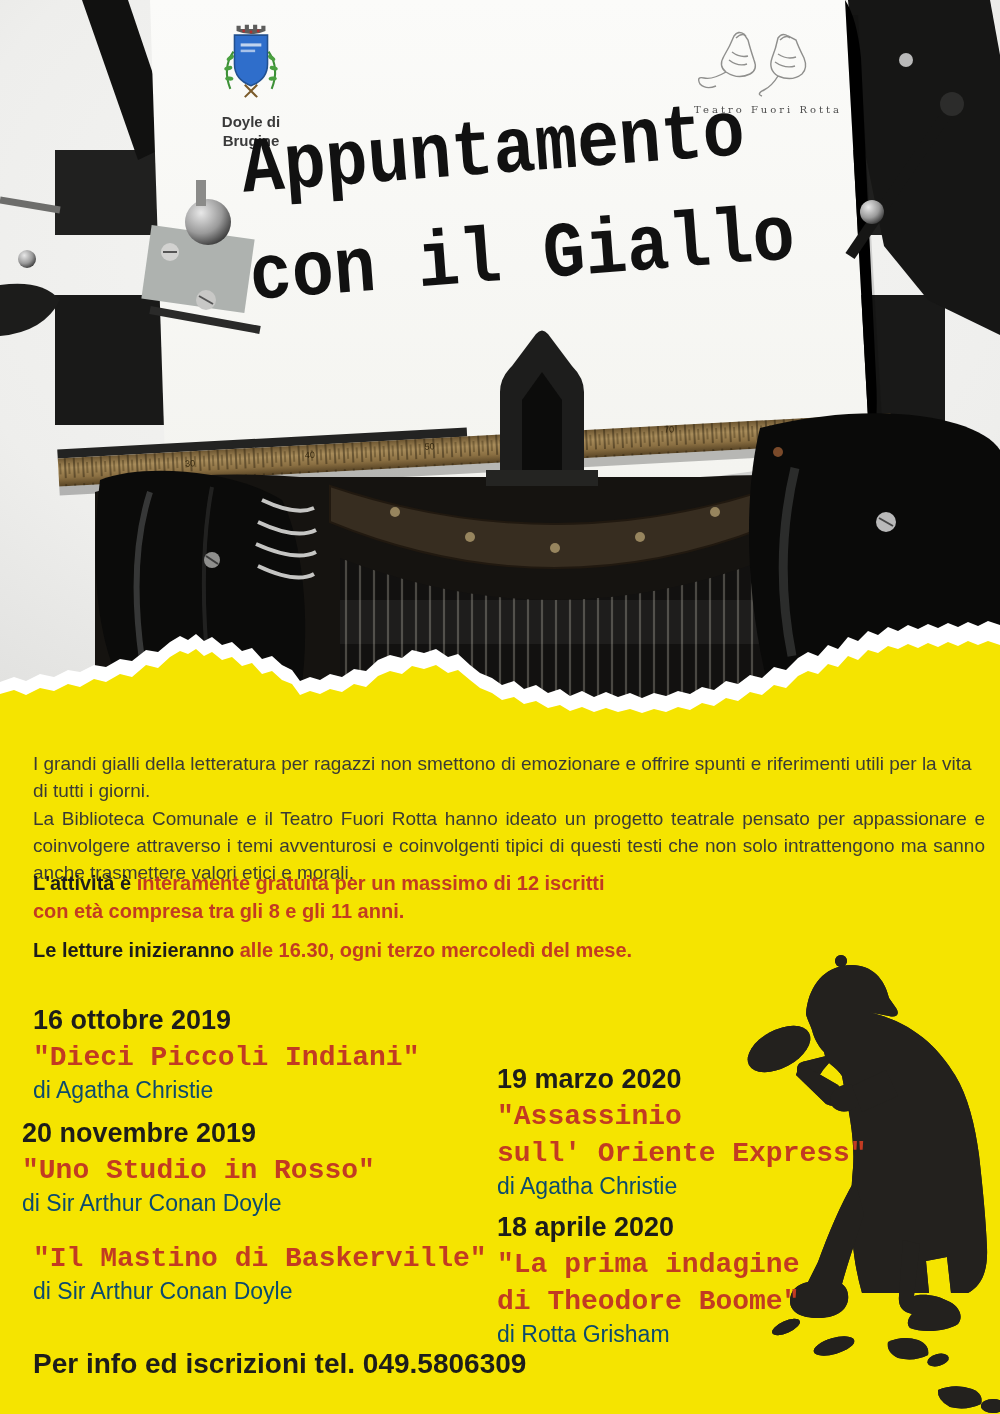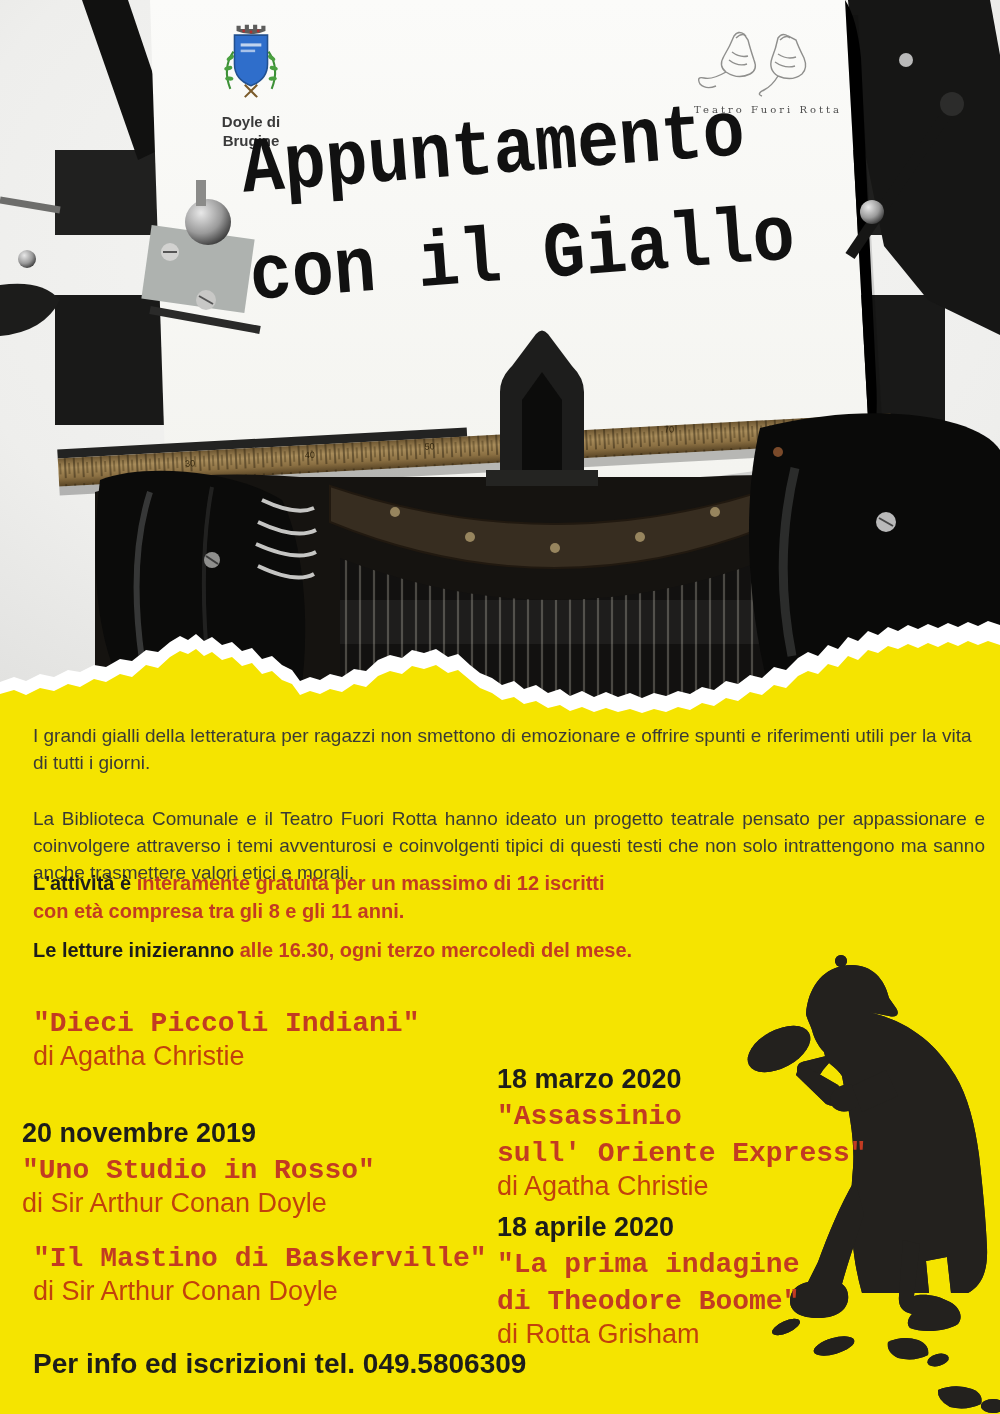--- a/index.html
+++ b/index.html
@@ -16,32 +16,32 @@
   .big-title{left:238px;top:118px;width:620px;transform:rotate(-4.3deg) scaleY(1.12);
       transform-origin:left top;color:#111;
       font-family:"Liberation Mono","DejaVu Sans Mono",monospace;font-weight:bold;
       font-size:70px;line-height:96px;white-space:nowrap;letter-spacing:0}
   .big-title .t2{padding-left:-6px}
   
   .yellow-bg{left:0;top:698px;width:1000px;height:716px;background:#f5e400}
   #tear-svg{left:0;top:0;width:1000px;height:720px}
   #sil-svg{left:0;top:0;width:1000px;height:1414px}
   .copy{color:#3b3b35}
-  .p1{left:33px;top:703px;width:952px;font-size:19px;line-height:27px}
+  .p1{left:33px;top:731px;width:952px;font-size:19px;line-height:27px}
   .p2{left:33px;top:786px;width:952px;font-size:19px;line-height:27px;text-align:justify}
   .bold-block{font-weight:bold;font-size:20px;line-height:28px;color:#1d1d1b}
   .d1{left:33px;top:869px}
   .d2{left:33px;top:936px}
   .red{color:#c23b22}
   .event{position:absolute}
   .event .date{font-weight:bold;font-size:27px;line-height:34px;color:#1d1d1b}
   .event .btitle{font-family:"Liberation Mono","DejaVu Sans Mono",monospace;font-weight:bold;
       font-size:28px;line-height:37px;color:#c23b22;white-space:nowrap;margin-top:2px}
   .event .btitle div:empty{display:none}
-  .event .author{font-size:27px;line-height:26px;color:#c2410c;margin-top:1px}
+  .event .author{font-size:23px;line-height:26px;color:#0c4a6e;margin-top:1px}
   .e1{left:33px;top:1003px}.e2{left:22px;top:1116px}.e3{left:33px;top:1238px}
   .e4{left:497px;top:1062px}.e5{left:497px;top:1210px}
   .footer-line{left:33px;top:1348px;font-weight:bold;font-size:28px;color:#1d1d1b}
 </style>
 </head>
 <body>
 
 <svg id="photo-svg" class="abs" viewBox="0 0 1000 700" aria-hidden="true">
   <defs>
     <radialGradient id="bg" cx="50%" cy="35%" r="80%">
@@ -282,40 +282,41 @@
     <span>L'attività è </span><span class="red">interamente gratuita per un massimo di 12 iscritti</span>
   </div>
   <div class="red">con età compresa tra gli 8 e gli 11 anni.</div>
 </div>
 
 <div class="abs bold-block d2">
   <span>Le letture inizieranno </span><span class="red">alle 16.30, ogni terzo mercoledì del mese.</span>
 </div>
 
 <div class="event e1">
+  <div class="date">16 ottobre 2019</div>
   <div class="btitle">
     <div>"Dieci Piccoli Indiani"</div>
   </div>
   <div class="author">di Agatha Christie</div>
 </div>
 <div class="event e2">
   <div class="date">20 novembre 2019</div>
   <div class="btitle">
     <div>"Uno Studio in Rosso"</div>
   </div>
   <div class="author">di Sir Arthur Conan Doyle</div>
 </div>
 <div class="event e3">
   <div class="btitle">
     <div>"Il Mastino di Baskerville"</div>
   </div>
   <div class="author">di Sir Arthur Conan Doyle</div>
 </div>
 <div class="event e4">
-  <div class="date">18 marzo 2020</div>
+  <div class="date">19 marzo 2020</div>
   <div class="btitle">
     <div>"Assassinio</div>
       <div>sull' Oriente Express"</div>
   </div>
   <div class="author">di Agatha Christie</div>
 </div>
 <div class="event e5">
   <div class="date">18 aprile 2020</div>
   <div class="btitle">
     <div>"La prima indagine</div>

